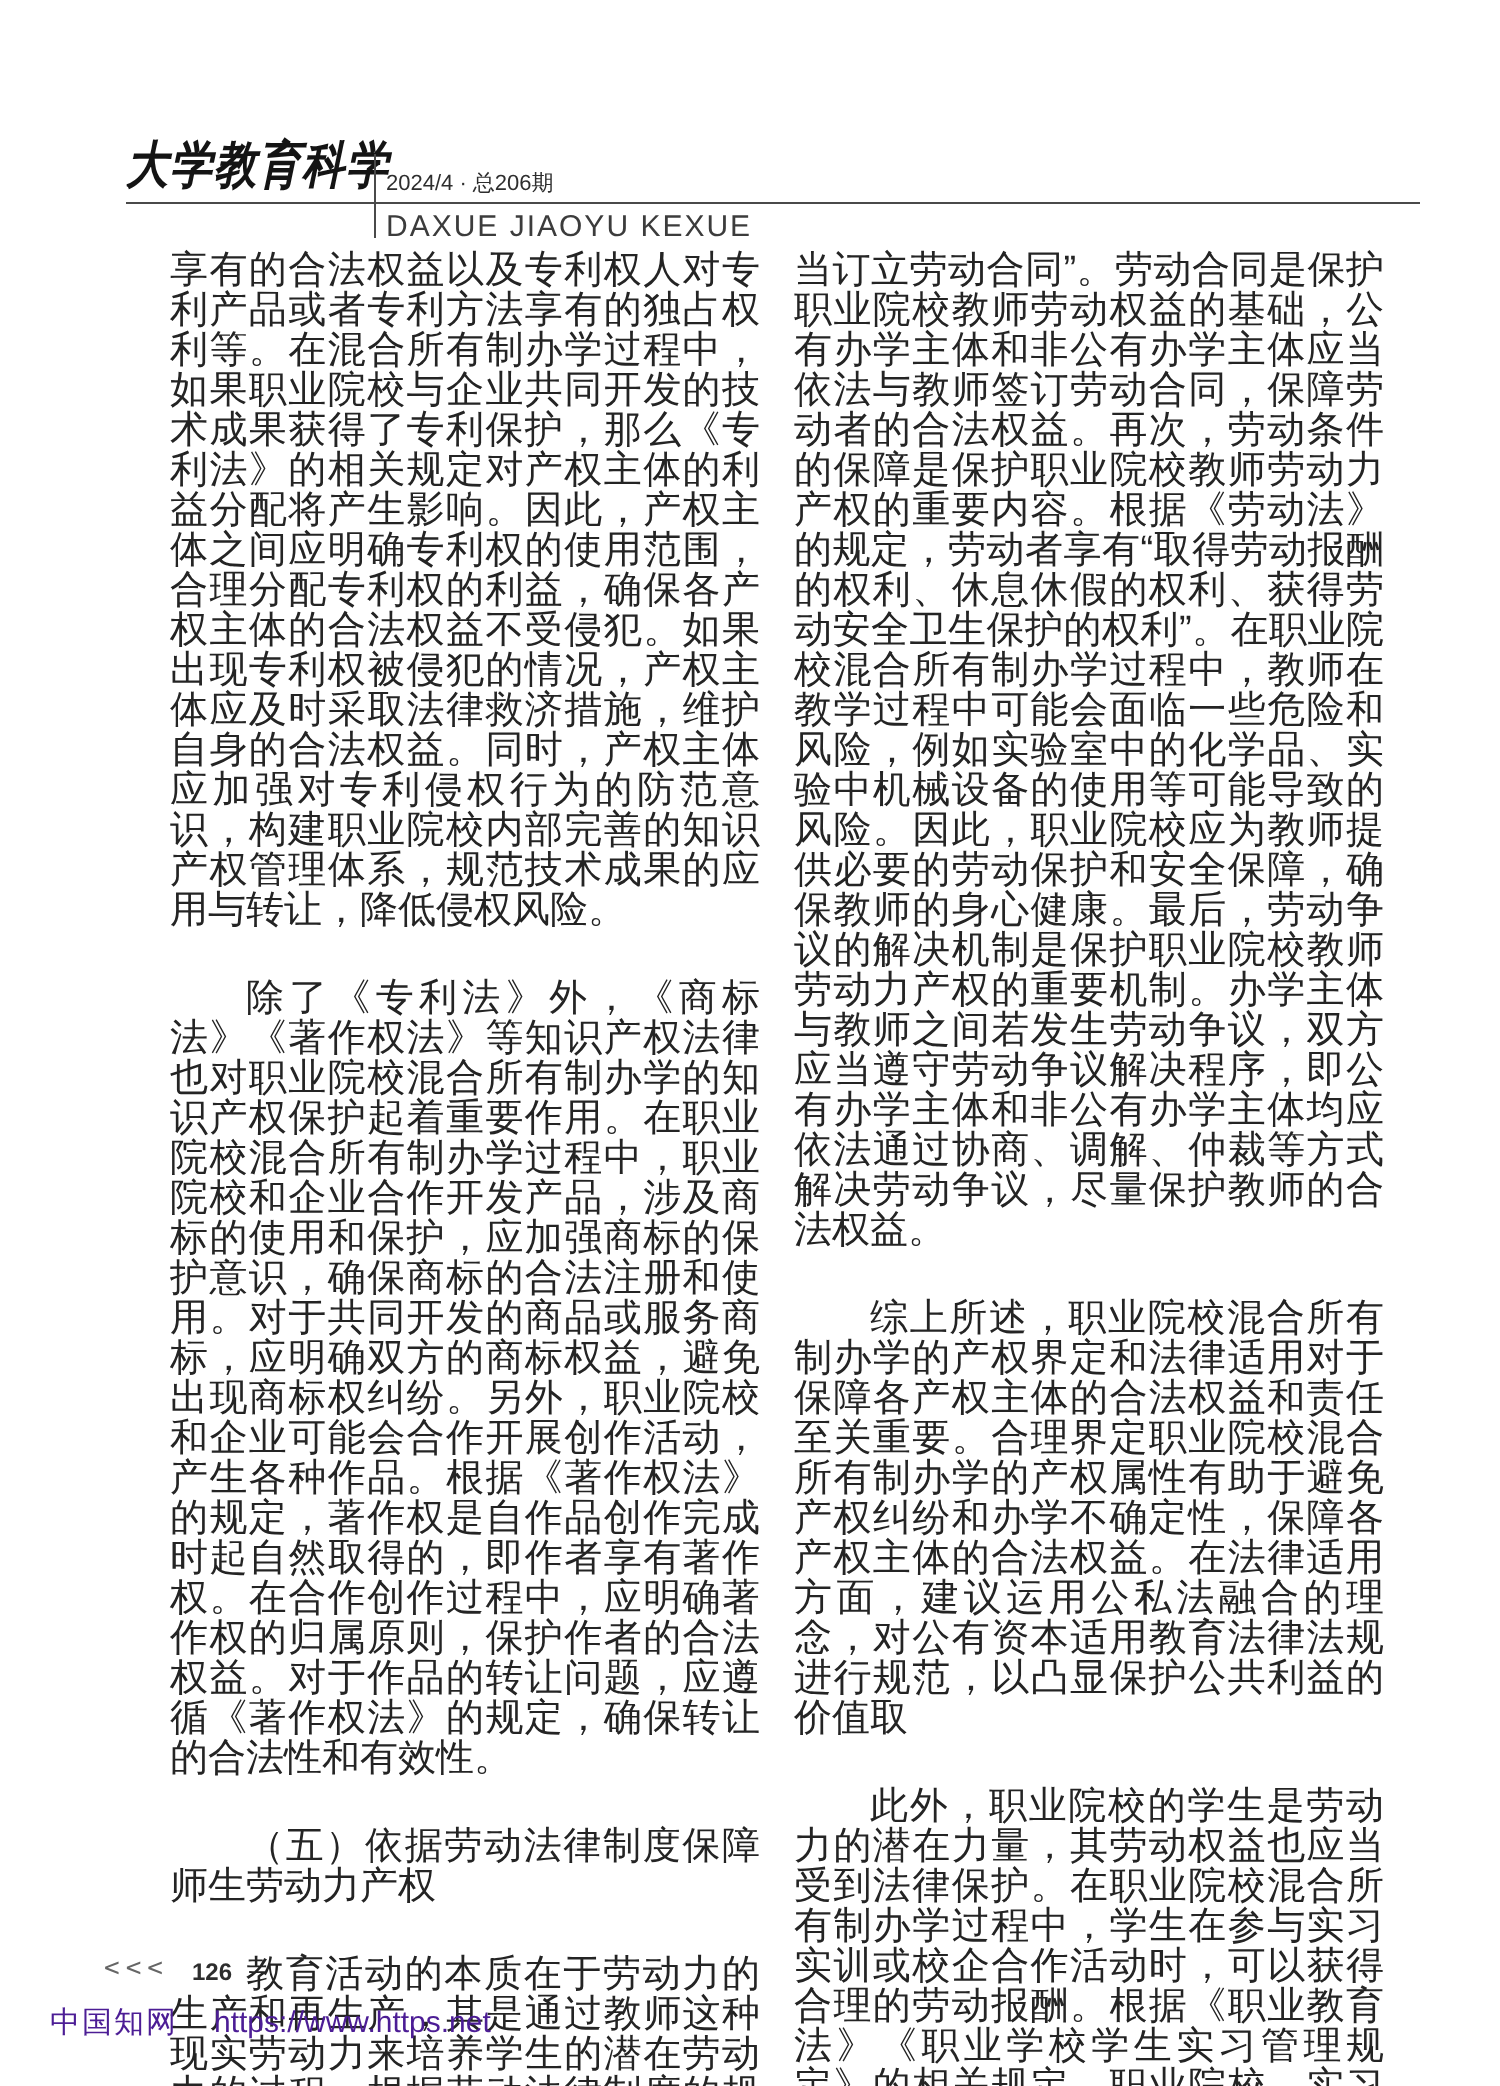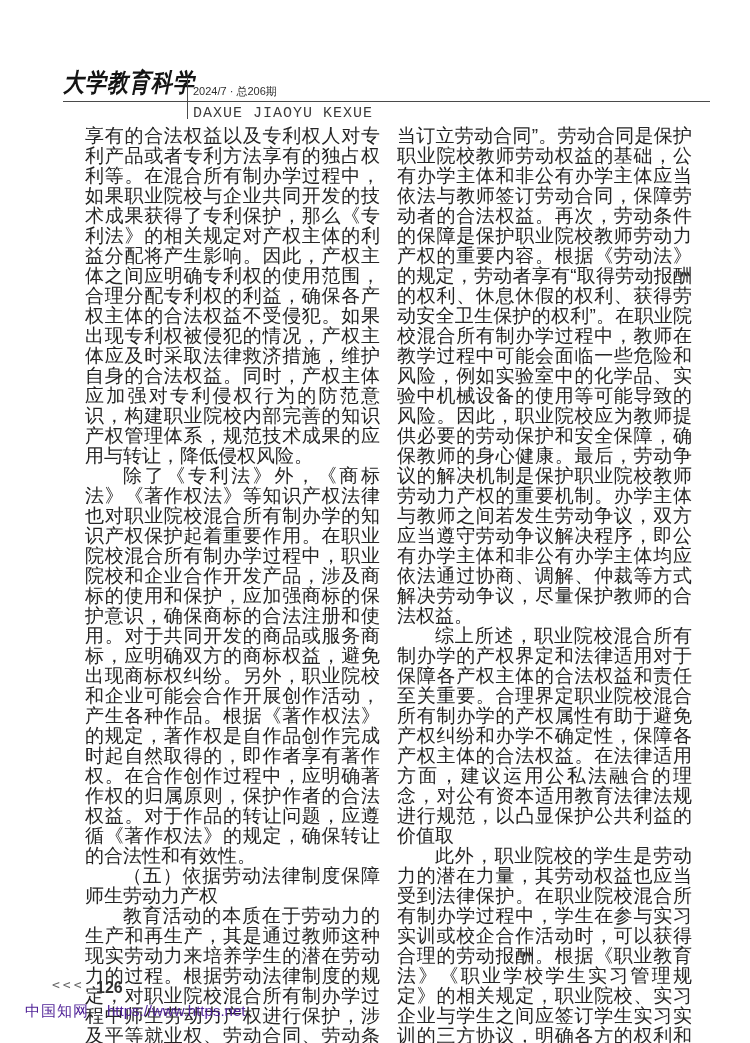--- a/index.html
+++ b/index.html
@@ -31,63 +31,63 @@
   .vdivider {
     position:absolute; left:124px; top:13px; height:42px; width:0;
     border-left:1px solid #4a4a4a;
   }
   .issue {
     position:absolute; left:130px; top:20px;
     font-size:11px; color:#2e2e2e; white-space:nowrap;
   }
   .pinyin {
     position:absolute; left:130px; top:41px;
-    font-size:15px; color:#3c3c3c; letter-spacing:1px; white-space:nowrap;font-family:Liberation Mono, monospace;
+    font-size:15px; color:#3c3c3c; letter-spacing:1px; white-space:nowrap;
   }
 
   
   .content {
     position:absolute; top:126px; left:85px;
     display:flex; gap:17px;
   }
   .col {
     width:295px;
     font-size:19px; line-height:20px;
     text-align:justify;
     color:#242424;
   }
   .col p.para { margin:0; }
-  .col p.indent { text-indent:2em; }
+  .col p.indent { text-indent:2em;margin-top:24px; }
   .col p.bold { font-weight:normal; }
 
   
   .footer-nav {
     position:absolute; top:977px; left:52px;
     font-size:13px; color:#666; letter-spacing:3px;
     font-family:"DejaVu Sans Mono", monospace;
   }
   .page-num {
     position:absolute; top:979px; left:96px;
-    font-size:16px; font-weight:bold; color:#2e2e2e;
+    font-size:12px; font-weight:bold; color:#2e2e2e;
   }
   .watermark-row {
     position:absolute; top:1002px; left:25px;
     display:flex; gap:18px; align-items:baseline;
     color:#4c1d95;
   }
   .watermark-name { font-size:15px; letter-spacing:1px; }
   .watermark-url  { font-size:15px; }
 </style>
 </head>
 <body>
 
 <div class="header">
   <div class="logo">大学教育科学</div>
   <div class="vdivider"></div>
-  <div class="issue">2024/7 · 总206期</div>
+  <div class="issue">2024/4 · 总206期</div>
   <div class="header-rule"></div>
   <div class="pinyin">DAXUE JIAOYU KEXUE</div>
 </div>
 
 <div class="content">
   <div class="col">
       <p class="para">享有的合法权益以及专利权人对专利产品或者专利方法享有的独占权利等。在混合所有制办学过程中，如果职业院校与企业共同开发的技术成果获得了专利保护，那么《专利法》的相关规定对产权主体的利益分配将产生影响。因此，产权主体之间应明确专利权的使用范围，合理分配专利权的利益，确保各产权主体的合法权益不受侵犯。如果出现专利权被侵犯的情况，产权主体应及时采取法律救济措施，维护自身的合法权益。同时，产权主体应加强对专利侵权行为的防范意识，构建职业院校内部完善的知识产权管理体系，规范技术成果的应用与转让，降低侵权风险。</p>
       <p class="para indent">除了《专利法》外，《商标法》《著作权法》等知识产权法律也对职业院校混合所有制办学的知识产权保护起着重要作用。在职业院校混合所有制办学过程中，职业院校和企业合作开发产品，涉及商标的使用和保护，应加强商标的保护意识，确保商标的合法注册和使用。对于共同开发的商品或服务商标，应明确双方的商标权益，避免出现商标权纠纷。另外，职业院校和企业可能会合作开展创作活动，产生各种作品。根据《著作权法》的规定，著作权是自作品创作完成时起自然取得的，即作者享有著作权。在合作创作过程中，应明确著作权的归属原则，保护作者的合法权益。对于作品的转让问题，应遵循《著作权法》的规定，确保转让的合法性和有效性。</p>
       <p class="para indent bold">（五）依据劳动法律制度保障师生劳动力产权</p>
       <p class="para indent">教育活动的本质在于劳动力的生产和再生产，其是通过教师这种现实劳动力来培养学生的潜在劳动力的过程。根据劳动法律制度的规定，对职业院校混合所有制办学过程中师生劳动力产权进行保护，涉及平等就业权、劳动合同、劳动条件保障和劳动争议解决等方面。</p>

